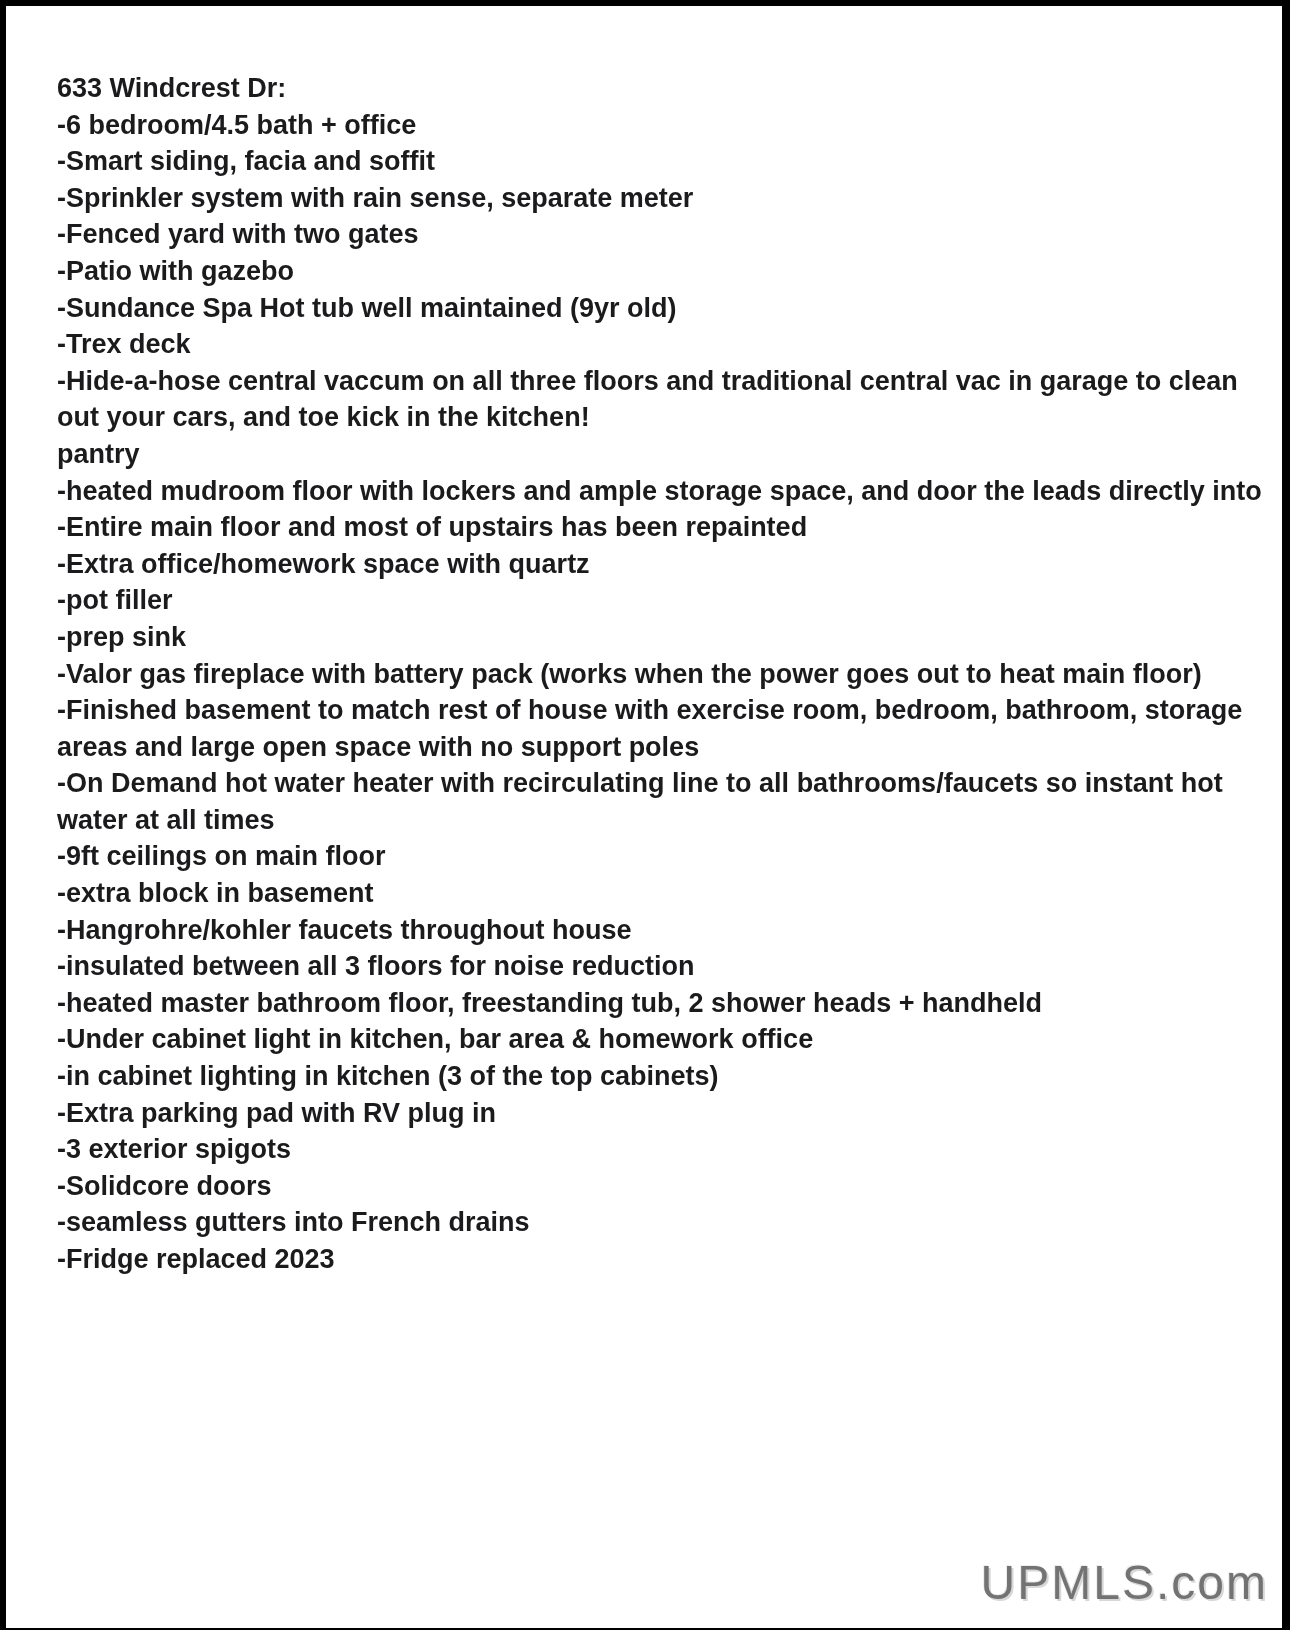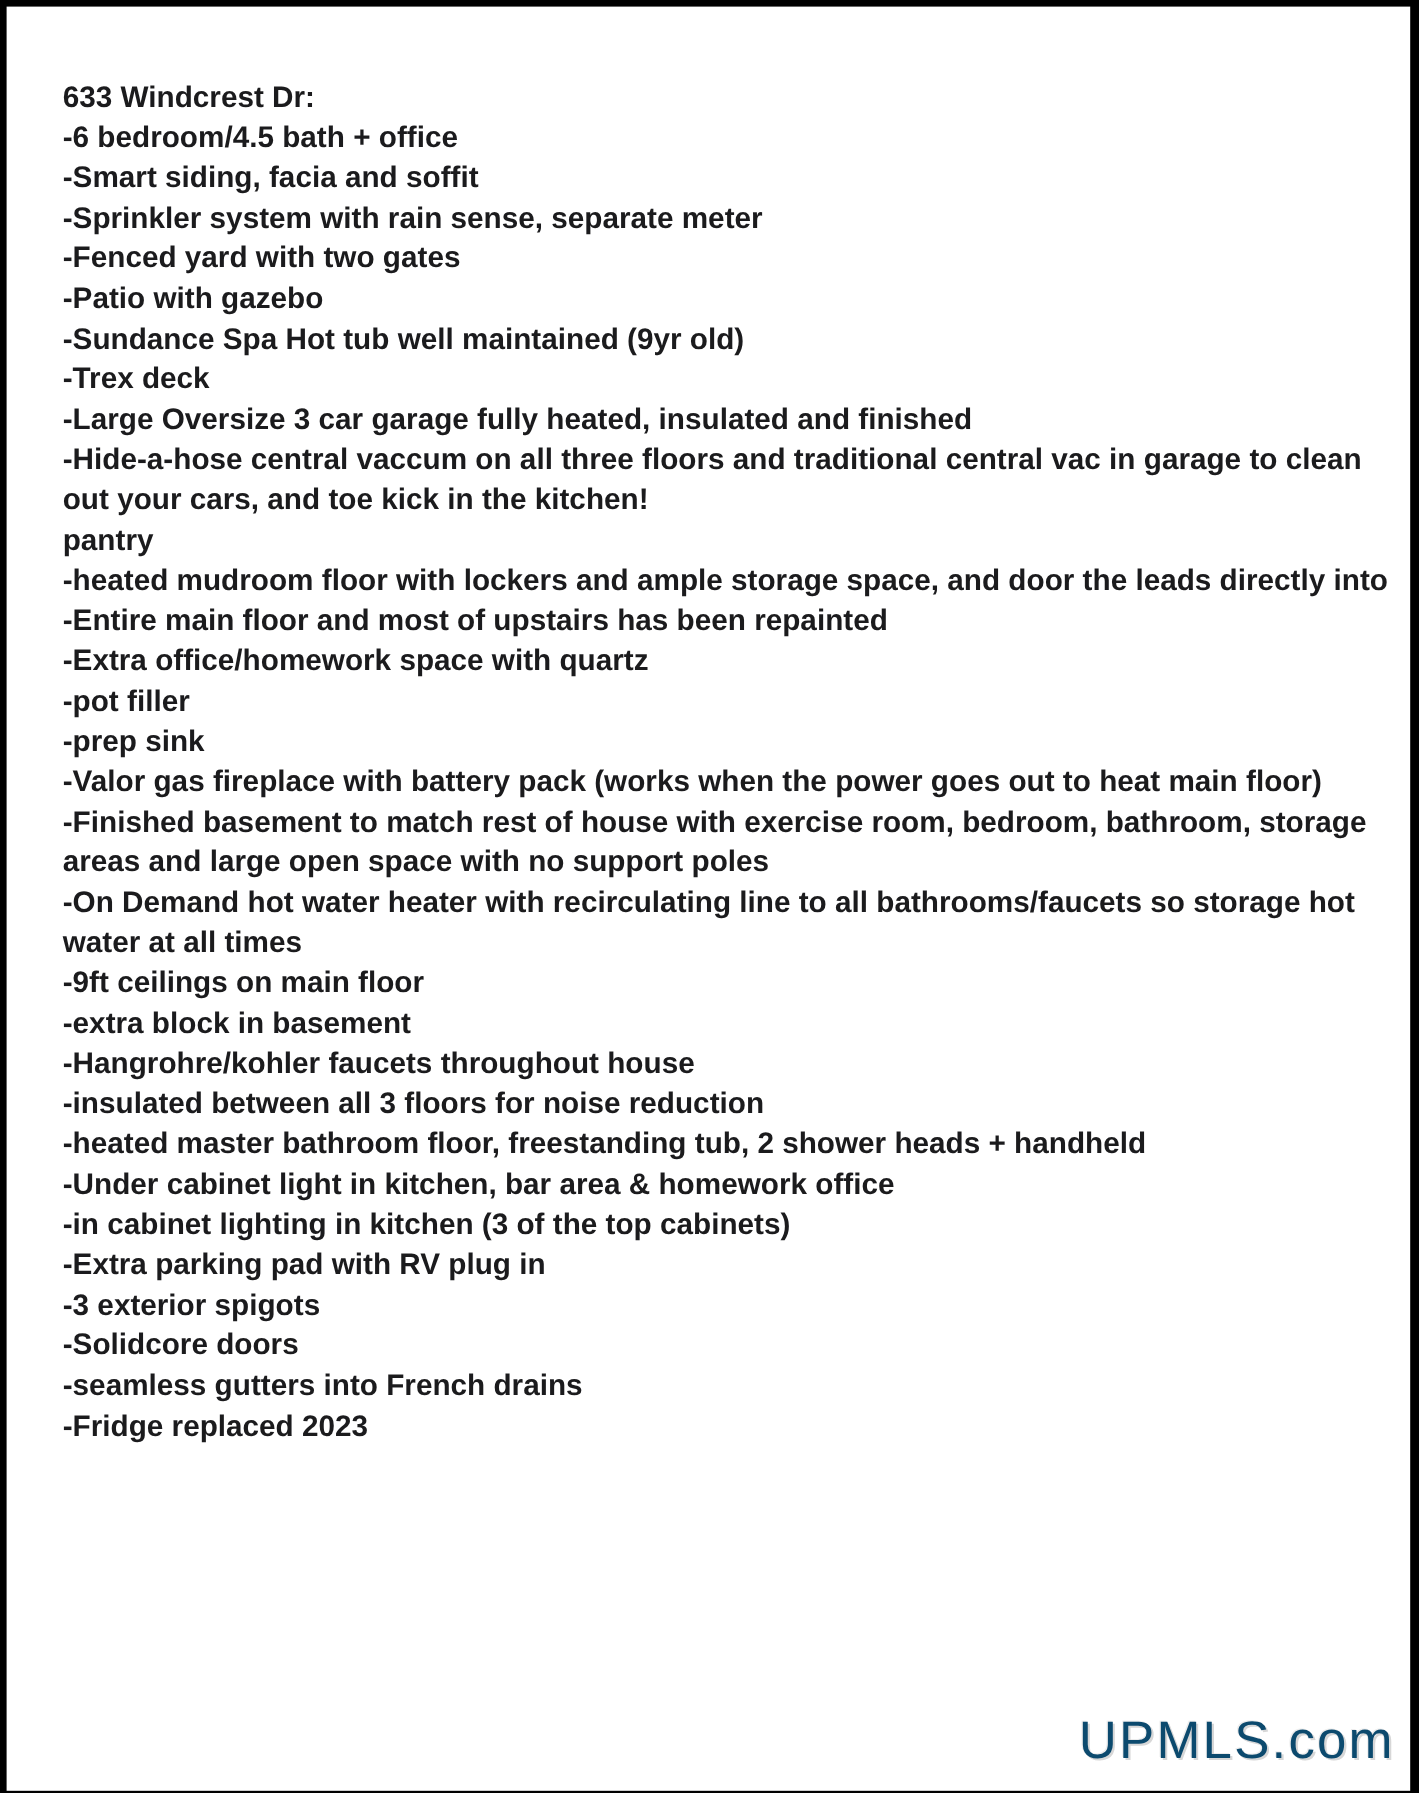--- a/index.html
+++ b/index.html
@@ -43,53 +43,52 @@
     letter-spacing: 0px;
   }
   .watermark {
     position: absolute;
     right: 14px;
     bottom: 18px;
     font-family: "Liberation Sans", sans-serif;
     font-weight: normal;
     font-size: 48px;
     letter-spacing: 2px;
-    color: #0c4a6e;
+    color: #737373;
     text-shadow: 2px 2px 0 #d7d7d7, -1px -1px 0 #ececec;
     user-select: none;
   }
 </style>
 </head>
 <body>
 
 <div class="stage">
   <div class="paper">
     <div class="content">
       <div class="line">633 Windcrest Dr:</div>
 
     <div class="line">-6 bedroom/4.5 bath + office</div>
         <div class="line">-Smart siding, facia and soffit</div>
         <div class="line">-Sprinkler system with rain sense, separate meter</div>
         <div class="line">-Fenced yard with two gates</div>
         <div class="line">-Patio with gazebo</div>
         <div class="line">-Sundance Spa Hot tub well maintained (9yr old)</div>
         <div class="line">-Trex deck</div>
-        <div class="line">-Large Oversize 3 car garage fully heated, insulated and finished</div>
         <div class="line">-Hide-a-hose central vaccum on all three floors and traditional central vac in garage to clean</div>
         <div class="line">out your cars, and toe kick in the kitchen!</div>
         <div class="line">pantry</div>
         <div class="line">-heated mudroom floor with lockers and ample storage space, and door the leads directly into</div>
         <div class="line">-Entire main floor and most of upstairs has been repainted</div>
         <div class="line">-Extra office/homework space with quartz</div>
         <div class="line">-pot filler</div>
         <div class="line">-prep sink</div>
         <div class="line">-Valor gas fireplace with battery pack (works when the power goes out to heat main floor)</div>
         <div class="line">-Finished basement to match rest of house with exercise room, bedroom, bathroom, storage</div>
         <div class="line">areas and large open space with no support poles</div>
-        <div class="line">-On Demand hot water heater with recirculating line to all bathrooms/faucets so storage hot</div>
+        <div class="line">-On Demand hot water heater with recirculating line to all bathrooms/faucets so instant hot</div>
         <div class="line">water at all times</div>
         <div class="line">-9ft ceilings on main floor</div>
         <div class="line">-extra block in basement</div>
         <div class="line">-Hangrohre/kohler faucets throughout house</div>
         <div class="line">-insulated between all 3 floors for noise reduction</div>
         <div class="line">-heated master bathroom floor, freestanding tub, 2 shower heads + handheld</div>
         <div class="line">-Under cabinet light in kitchen, bar area &amp; homework office</div>
         <div class="line">-in cabinet lighting in kitchen (3 of the top cabinets)</div>
         <div class="line">-Extra parking pad with RV plug in</div>
         <div class="line">-3 exterior spigots</div>

